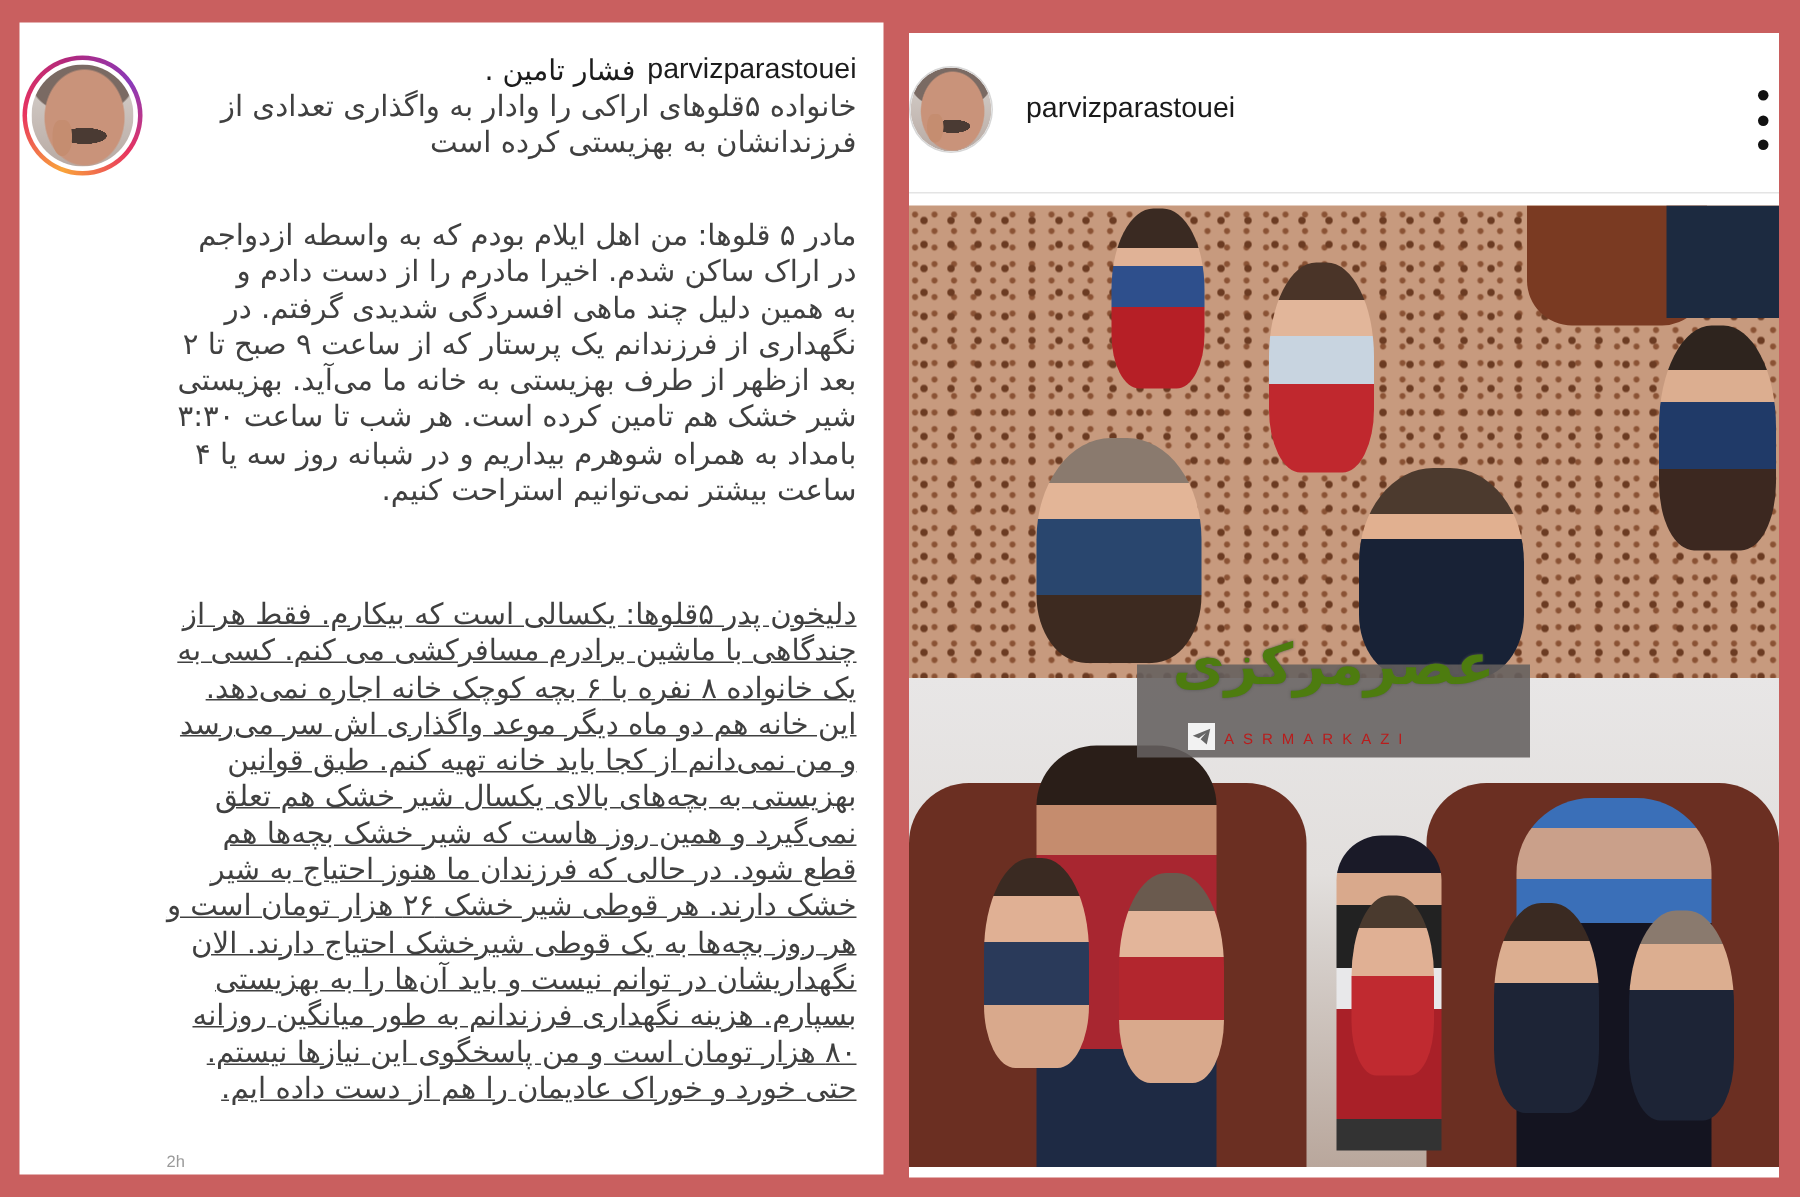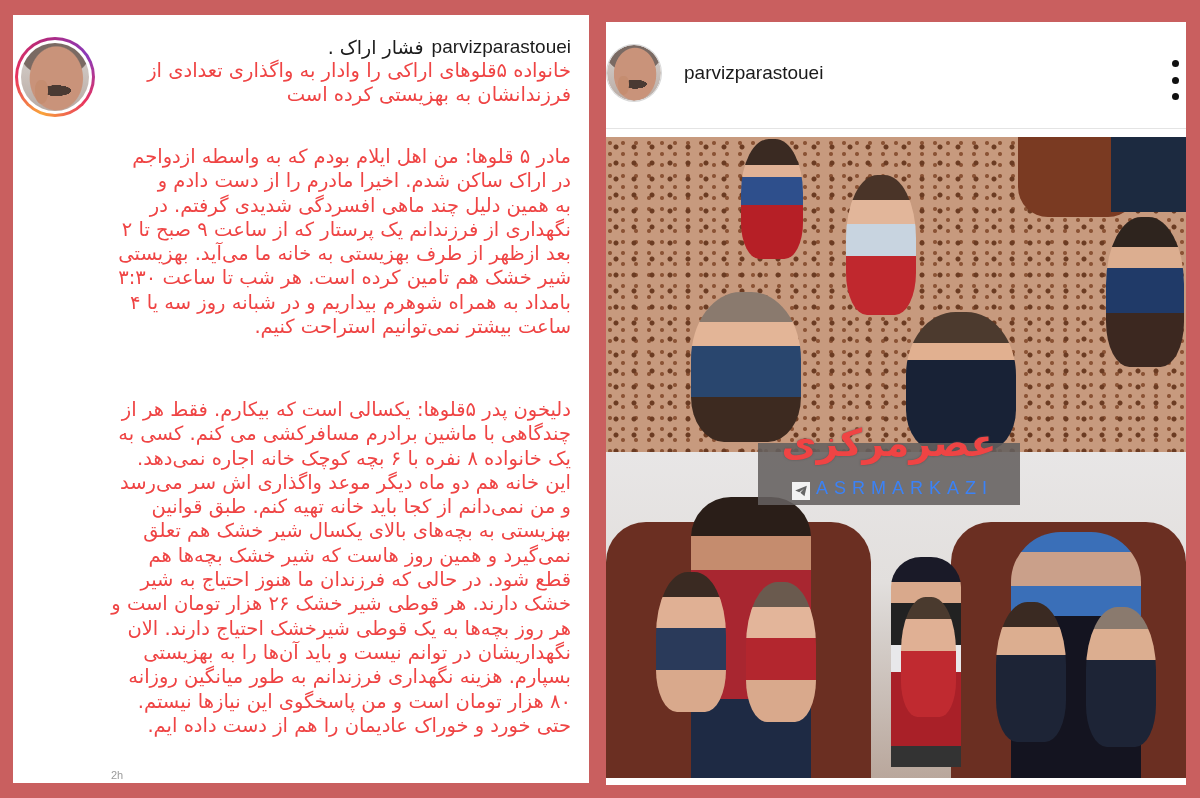--- a/index.html
+++ b/index.html
@@ -41,27 +41,27 @@
     }
     .left-header-line1 {
       font-size: 19px; color: #1c1c1c; line-height: 24px;
       direction: rtl; text-align: left; padding-left: 0;
       display: flex; flex-direction: row; justify-content: flex-start; gap: 8px;
     }
     .left-header-line1 .username { direction: ltr; font-family: "Liberation Sans", sans-serif; font-weight: 500; }
     .left-header-line1 .title { direction: rtl; }
     .text-block {
       position: absolute; left: 96px; right: 18px;
-      direction: rtl; text-align: right; font-size: 19.5px; line-height: 24.3px; color: #ef4444;
+      direction: rtl; text-align: right; font-size: 19.5px; line-height: 24.3px; color: #404040;
       font-family: "DejaVu Sans", sans-serif;
       white-space: pre-line;
     }
     .headline { top: 44px; }
     .para1 { top: 130px; }
-    .para2 { top: 383px; }
+    .para2 { top: 383px; text-decoration: underline; }
     .timestamp {
       position: absolute; left: 98px; top: 754px; font-size: 11px; color: #9a9a9a;
       font-family: "Liberation Sans", sans-serif;
     }
     
     .right-panel {
       position: absolute; left: 606px; top: 22px; width: 580px; height: 763px;
       background: #ffffff; overflow: hidden;
     }
     .right-header {
@@ -95,46 +95,46 @@
       overflow: hidden;
     }
     .shape { position: absolute; }
     .baby { position: absolute; border-radius: 45% 45% 30% 30%; }
     .watermark {
       position: absolute; left: 152px; top: 421px; width: 262px; height: 62px;
       background: rgba(100, 96, 94, 0.88); color: #fff; text-align: center;
     }
     .watermark-fa {
       position: absolute; left: 0; right: 0; top: -22px; font-size: 38px; font-weight: bold;
-      direction: rtl; font-family: "DejaVu Sans", sans-serif; color: #ef4444;
+      direction: rtl; font-family: "DejaVu Sans", sans-serif; color: #4d7c0f;
       text-shadow: 0 0 2px #555;
     }
     .watermark-en {
-      position: absolute; left: 58px; bottom: 6px; font-size: 18px; letter-spacing: 6px;
-      font-family: "Liberation Sans", sans-serif; color: #3b82f6;
+      position: absolute; left: 58px; bottom: 6px; font-size: 10px; letter-spacing: 6px;
+      font-family: "Liberation Sans", sans-serif; color: #b91c1c;
     }
     .telegram-icon {
       position: absolute; left: 34px; bottom: 5px; width: 18px; height: 18px; background: #f2f2f2;
       display: flex; align-items: center; justify-content: center;
     }
   </style>
 </head>
 <body>
 
 <div class="left-panel">
   <div class="left-avatar-ring">
     <div class="inner">
       <div class="face"></div>
     </div>
   </div>
 
   <div class="left-header">
     <div class="left-header-line1">
       <span class="username">parvizparastouei</span>
-      <span class="title">فشار اراک .</span>
+      <span class="title">فشار تامین .</span>
     </div>
   </div>
 
   <div class="text-block headline">خانواده ۵قلوهای اراکی را وادار به واگذاری تعدادی از
 فرزندانشان به بهزیستی کرده است</div>
   <div class="text-block para1">مادر ۵ قلوها: من اهل ایلام بودم که به واسطه ازدواجم
 در اراک ساکن شدم. اخیرا مادرم را از دست دادم و
 به همین دلیل چند ماهی افسردگی شدیدی گرفتم. در
 نگهداری از فرزندانم یک پرستار که از ساعت ۹ صبح تا ۲
 بعد ازظهر از طرف بهزیستی به خانه ما می‌آید. بهزیستی

